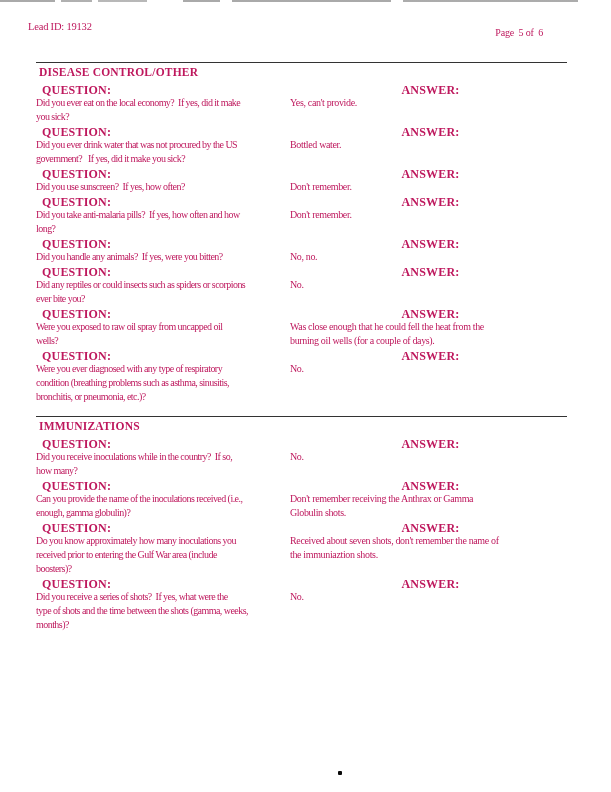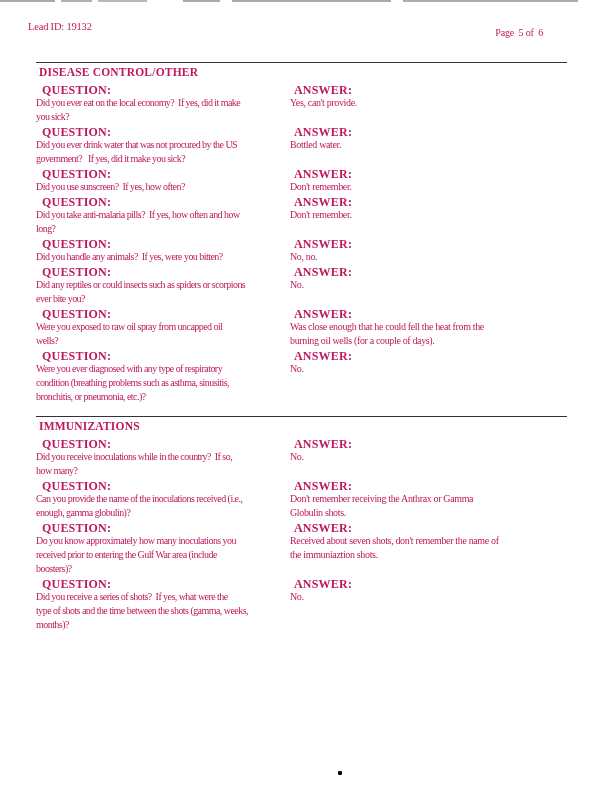--- a/index.html
+++ b/index.html
@@ -67,21 +67,21 @@
     grid-template-columns: 254px 1fr;
     margin-bottom: 3px;
   }
   .qa-label {
     font-size: 12px;
     font-weight: bold;
     line-height: 11px;
     letter-spacing: 0.2px;
   }
   .q-label { margin-left: 6px; }
-  .a-label { margin-left: 4px; }
+  .a-label { margin-left: 4px; text-align: center; }
   .qa-text {
     font-size: 10px;
     line-height: 14px;
     white-space: pre;
   }
   .q-text { letter-spacing: -0.55px; }
   .a-text { letter-spacing: -0.35px; }
   
   .bottom-dot {
     position: absolute;

